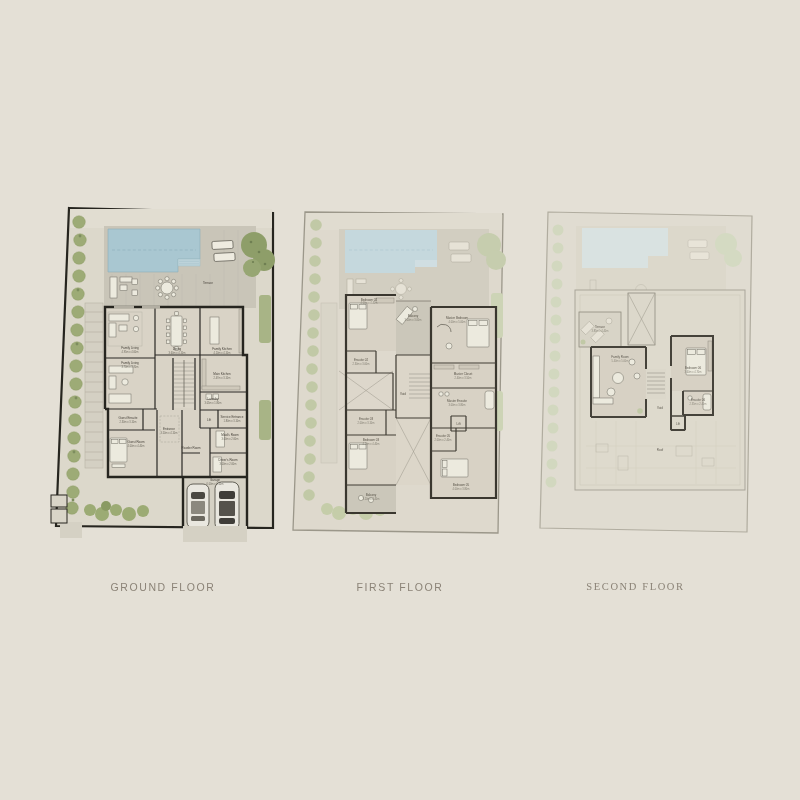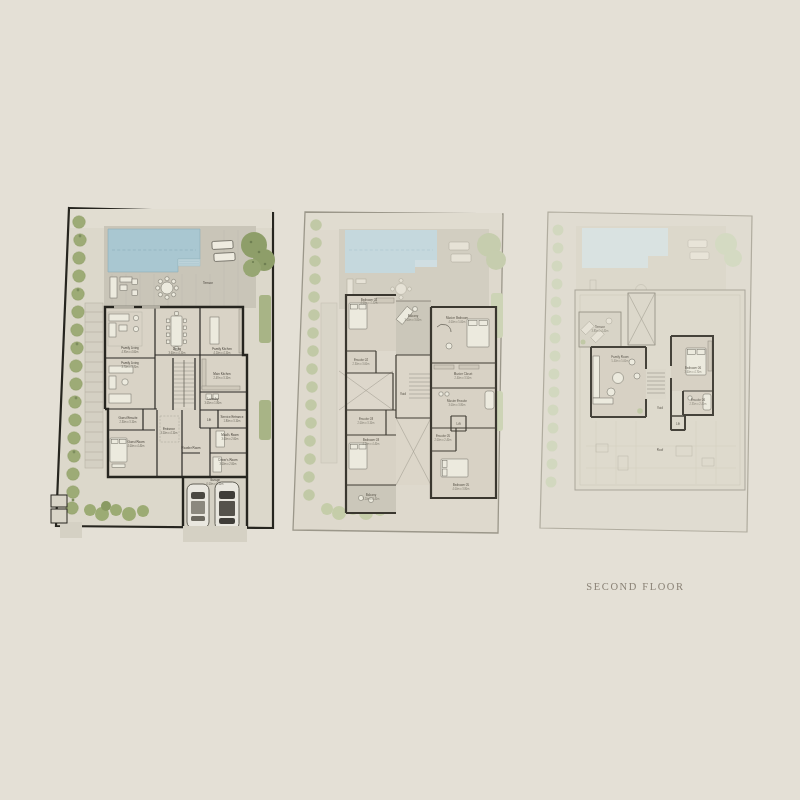--- a/index.html
+++ b/index.html
@@ -600,15 +600,17 @@
         <text x="157" y="166.8" class="room-dims">3.60m x 4.70m</text>
         <text x="162" y="195" class="room-name" font-size="2.6">Ensuite 06</text>
         <text x="162" y="198.5" class="room-dims" font-size="2.3">2.35m x 2.40m</text>
         <text x="142" y="219" class="room-name" font-size="2.4">Lift</text>
         <text x="124" y="203" class="room-name" font-size="2.5">Void</text>
         <text x="124" y="245" class="room-name" font-size="2.6">Roof</text>
       </g>
     </svg>
   </figure>
 
+  <div class="floor-title" id="ground-title">GROUND FLOOR</div>
+  <div class="floor-title" id="first-title">FIRST FLOOR</div>
   <div class="floor-title" id="second-title">SECOND FLOOR</div>
 
 </div>
 
 </body></html>

